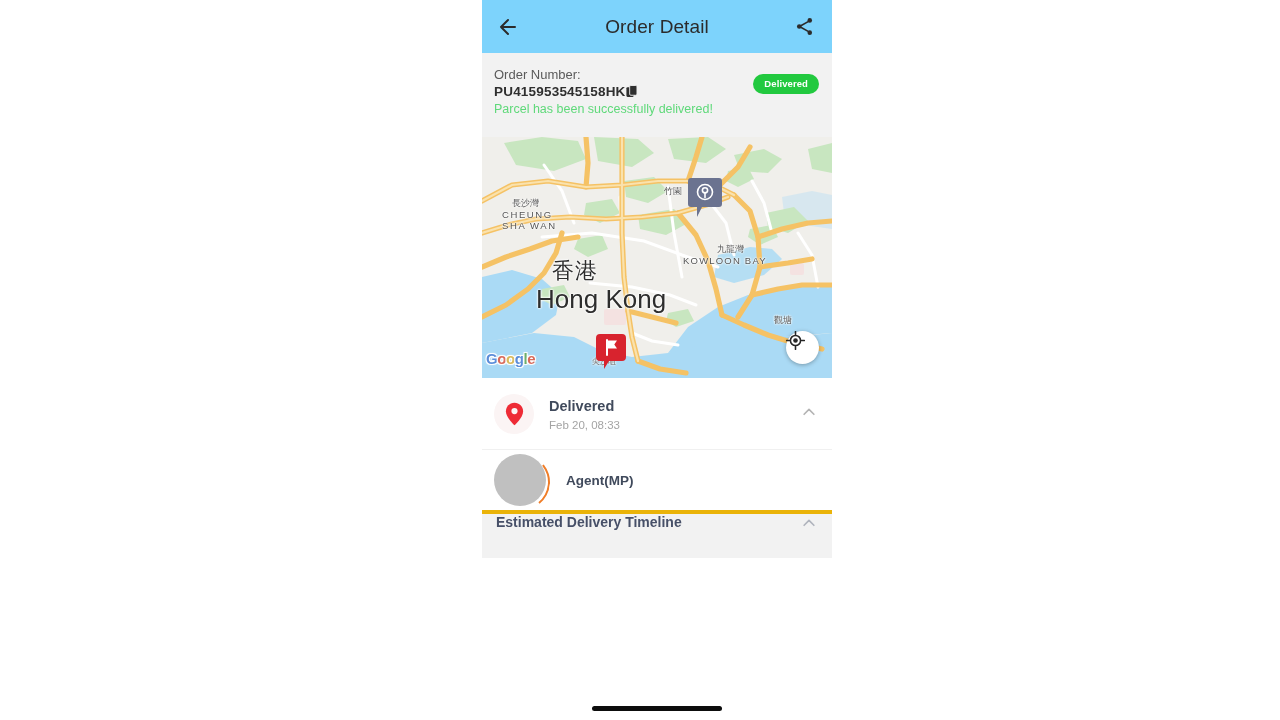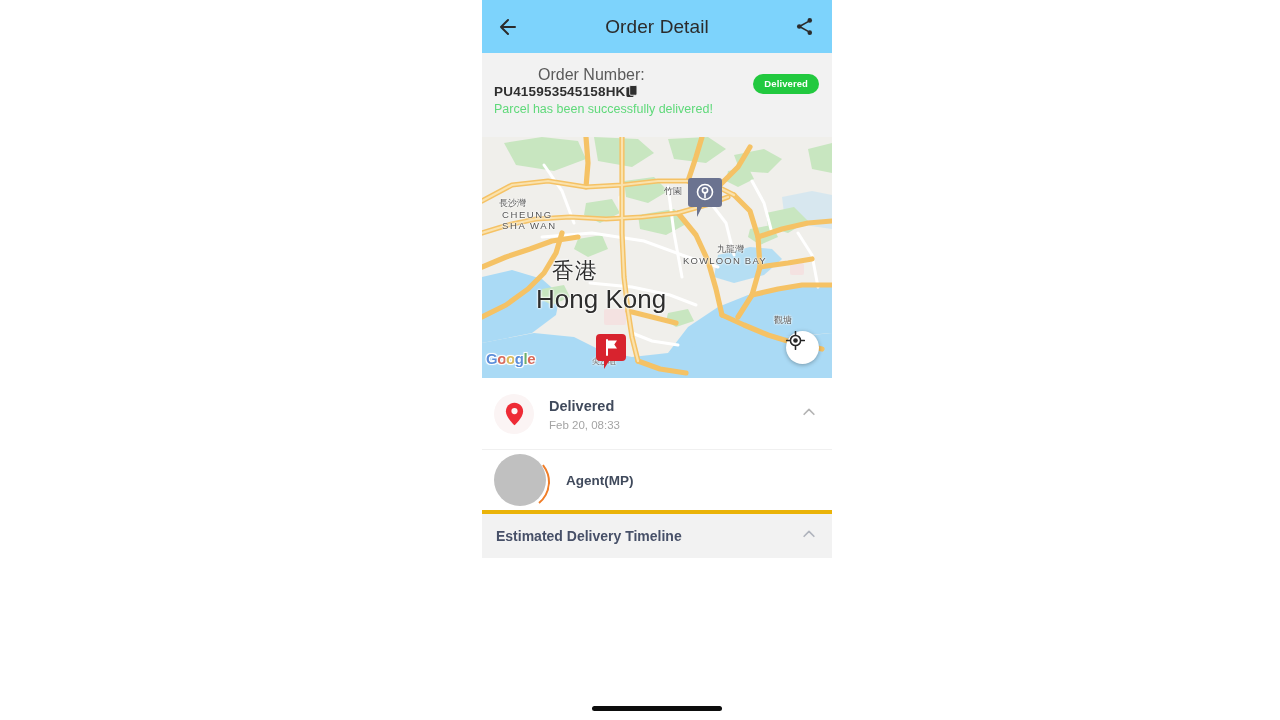--- a/index.html
+++ b/index.html
@@ -41,21 +41,21 @@
   .hdr-btn.back { left:9px; }
   .hdr-btn.share { right:11px; }
 
   
   .order-card {
     position:relative;
     background:#f2f2f2;
     padding:13px 14px 11px 12px;
     min-height:84px;
   }
-  .ord-label { font-size:16px; color:#5a5a5a; line-height:17px;margin-left:44px; }
+  .ord-label { font-size:13px; color:#5a5a5a; line-height:17px; }
   .ord-num-row { display:flex; align-items:center; margin-top:1px; }
   .ord-num { font-size:13.5px; font-weight:700; color:#2f2f2f; letter-spacing:.2px; }
   .copy-icon { display:inline-flex; align-items:center; }
   .ord-msg { font-size:12.5px; color:#5fd97a; margin-top:2px; line-height:17px; }
   .badge {
     position:absolute; right:13px; top:21px;
     background:#22c93f; color:#ffffff;
     font-size:9.5px; font-weight:700;
     padding:4px 11px 5px;
     border-radius:11px;
@@ -72,21 +72,21 @@
   .map svg { position:absolute; left:0; top:0; }
   .map-label {
     position:absolute;
     font-family:"Liberation Sans", sans-serif;
     color:#3c3c3c;
     pointer-events:none;
     text-shadow:0 0 2px #fff,0 0 2px #fff,0 0 3px #fff;
   }
   .lbl-hk-cn { left:70px; top:119px; font-size:22px; font-weight:400; letter-spacing:1px; color:#2d2d2d; }
   .lbl-hk-en { left:54px; top:147px; font-size:26px; font-weight:400; letter-spacing:0px; color:#2d2d2d; }
-  .lbl-csw-cn { left:17px; top:60px; font-size:9px; color:#555; }
+  .lbl-csw-cn { left:30px; top:60px; font-size:9px; color:#555; }
   .lbl-csw-1  { left:20px; top:72px; font-size:9.5px; letter-spacing:1.6px; color:#555; }
   .lbl-csw-2  { left:20px; top:83px; font-size:9.5px; letter-spacing:1.6px; color:#555; }
   .lbl-kb-cn  { left:235px; top:106px; font-size:9px; color:#555; }
   .lbl-kb-en  { left:201px; top:118px; font-size:9.5px; letter-spacing:1.2px; color:#555; }
   .lbl-zy     { left:182px; top:48px; font-size:9px; color:#555; }
   .lbl-kwun   { left:292px; top:177px; font-size:9px; color:#555; }
   .lbl-tst    { left:110px; top:219px; font-size:8px; color:#666; }
 
   .map-marker { position:absolute; cursor:pointer; }
   .mk-slate { left:206px; top:41px; }
@@ -154,21 +154,21 @@
     position:absolute; left:0; top:0;
     width:52px; height:52px; border-radius:50%;
     border:2px solid transparent;
     border-right-color:#f07d28;
     transform:rotate(6deg);
   }
   .agent-name { margin-left:20px; font-size:13.5px; font-weight:700; color:#404a5c; }
 
   
   .tl-header {
-    display:flex; align-items:center; justify-content:space-between;
+    display:flex; justify-content:space-between;
     background:#f2f2f2;
     padding:0 14px 0 14px;
     height:44px;
     cursor:pointer;
   }
   .tl-header-title { font-size:14px; font-weight:700; color:#475068; }
   .tl-body { position:relative; background:#fff; padding:22px 0 0 0; }
   .tl-item { position:relative; display:flex; align-items:flex-start; height:76px; }
   .tl-item:last-child { height:40px; }
   .tl-dot {

